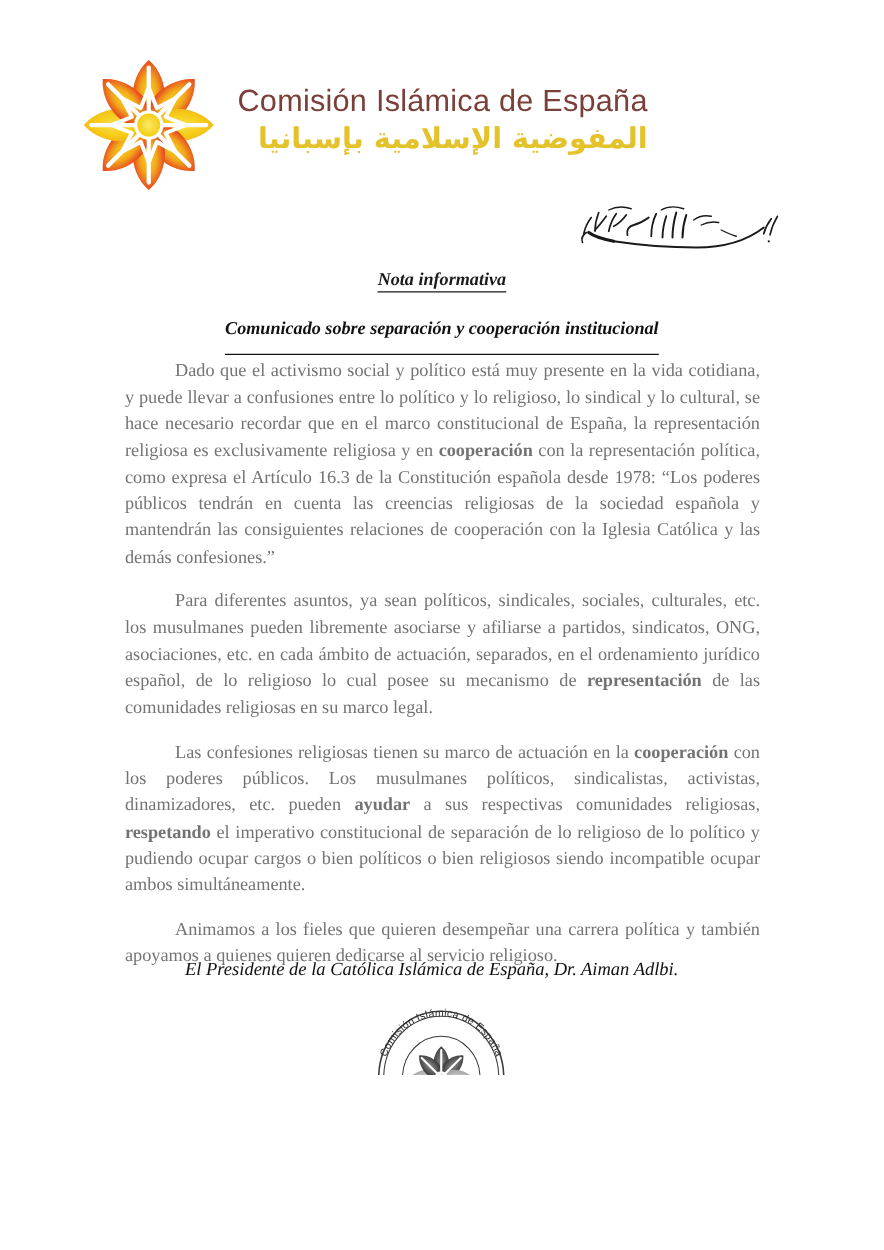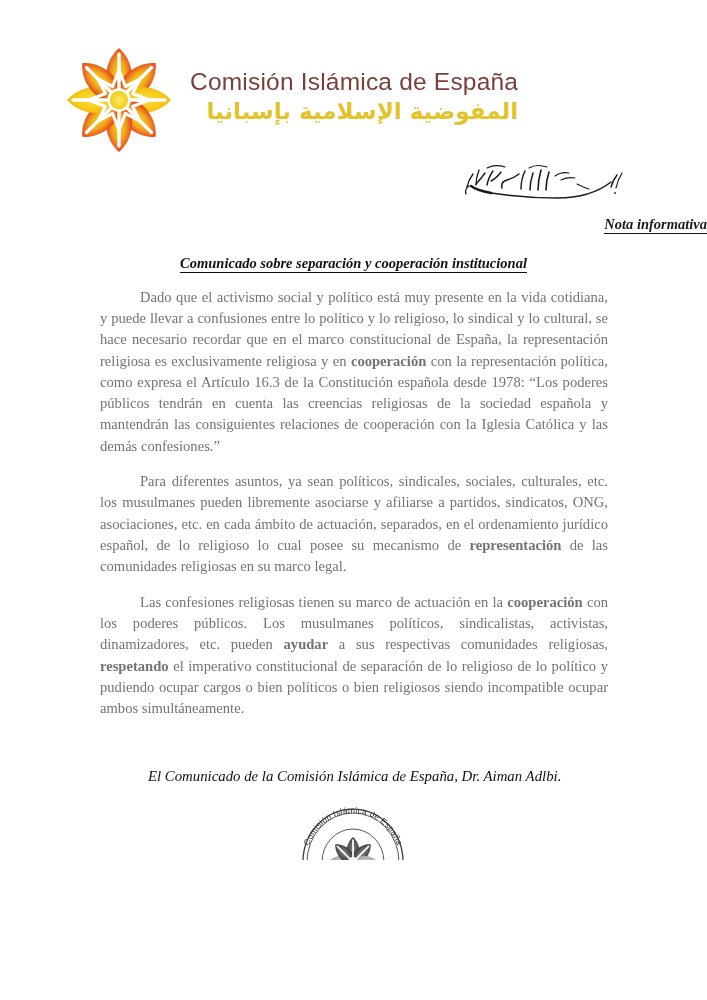--- a/index.html
+++ b/index.html
@@ -71,21 +71,21 @@
     height: 46px;
   }
   .basmala svg { display: block; width: 200px; height: 46px; }
 
   
   .doc-title {
     position: absolute;
     left: 0;
     top: 216px;
     width: 707px;
-    text-align: right;
+    text-align: center;
     font-size: 14.5px;
     font-weight: bold;
     font-style: italic;
     color: #1a1a1a;
   }
   .doc-title span {
     border-bottom: 1.3px solid #1a1a1a;
     padding-bottom: 1px;
   }
   .doc-subtitle {
@@ -94,21 +94,21 @@
     top: 255px;
     width: 707px;
     text-align: center;
     font-size: 14.5px;
     font-weight: bold;
     font-style: italic;
     color: #111111;
   }
   .doc-subtitle span {
     border-bottom: 1.4px solid #111111;
-    padding-bottom: 1px;
+    padding-bottom: 12px;
   }
 
   
   .body-copy {
     position: absolute;
     left: 100px;
     top: 287px;
     width: 508px;
     font-size: 14.6px;
     line-height: 1.455;
@@ -279,24 +279,25 @@
   </div>
 
   <div class="doc-subtitle">
     <span>Comunicado sobre separación y cooperación institucional</span>
   </div>
 
   <div class="body-copy" id="body-copy">
       <p><span>Dado que el activismo social y político está muy presente en la vida cotidiana, y puede llevar a confusiones entre lo político y lo religioso, lo sindical y lo cultural, se hace necesario recordar que en el marco constitucional de España, la representación religiosa es exclusivamente religiosa y en </span><b>cooperación</b><span> con la representación política, como expresa el Artículo 16.3 de la Constitución española desde 1978: “Los poderes públicos tendrán en cuenta las creencias religiosas de la sociedad española y mantendrán las consiguientes relaciones de cooperación con la Iglesia Católica y las demás confesiones.”</span></p>
       <p><span>Para diferentes asuntos, ya sean políticos, sindicales, sociales, culturales, etc. los musulmanes pueden libremente asociarse y afiliarse a partidos, sindicatos, ONG, asociaciones, etc. en cada ámbito de actuación, separados, en el ordenamiento jurídico español, de lo religioso lo cual posee su mecanismo de </span><b>representación</b><span> de las comunidades religiosas en su marco legal.</span></p>
       <p><span>Las confesiones religiosas tienen su marco de actuación en la </span><b>cooperación</b><span> con los poderes públicos. Los musulmanes políticos, sindicalistas, activistas, dinamizadores, etc. pueden </span><b>ayudar</b><span> a sus respectivas comunidades religiosas, </span><b>respetando</b><span> el imperativo constitucional de separación de lo religioso de lo político y pudiendo ocupar cargos o bien políticos o bien religiosos siendo incompatible ocupar ambos simultáneamente.</span></p>
+      <p><span>Animamos a los fieles que quieren desempeñar una carrera política y también apoyamos a quienes quieren dedicarse al servicio religioso.</span></p>
     </div>
 
 
-  <div class="signature-line">El Comunicado de la Comisión Islámica de España, Dr. Aiman Adlbi.</div>
+  <div class="signature-line">El Presidente de la Católica Islámica de España, Dr. Aiman Adlbi.</div>
 
   <div class="stamp">
     <svg viewBox="0 0 140 112" xmlns="http://www.w3.org/2000/svg" aria-hidden="true">
       <defs>
         <path id="arcTop" d="M 23,58 A 47,50 0 0 1 117,58" fill="none"></path>
         <path id="arcBottom" d="M 27,58 A 43,46 0 0 0 113,58" fill="none"></path>
         <radialGradient id="stampPetalA" cx="50%" cy="50%" r="70%">
           <stop offset="0%" stop-color="#8a8a8a"></stop>
           <stop offset="100%" stop-color="#1c1c1c"></stop>
         </radialGradient>

